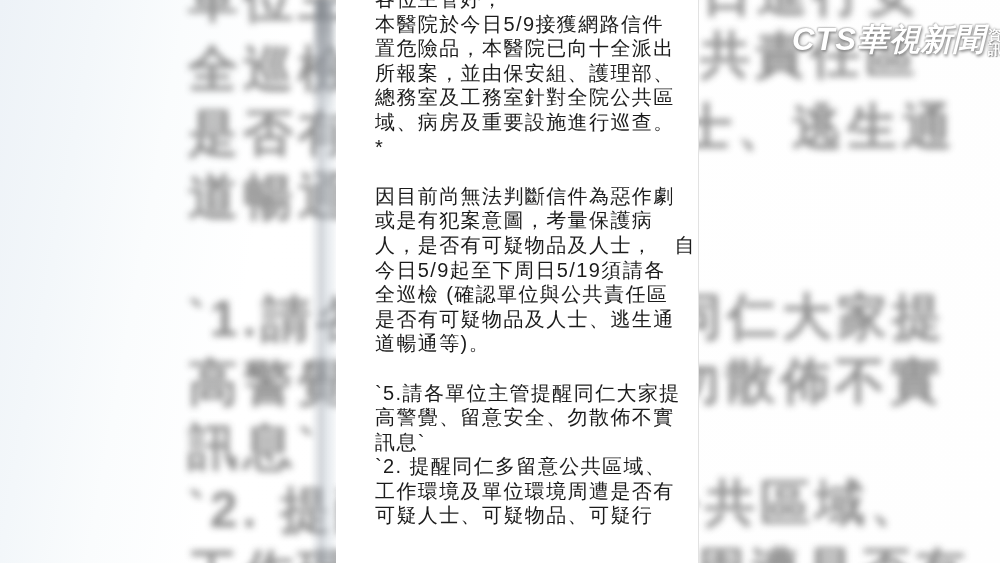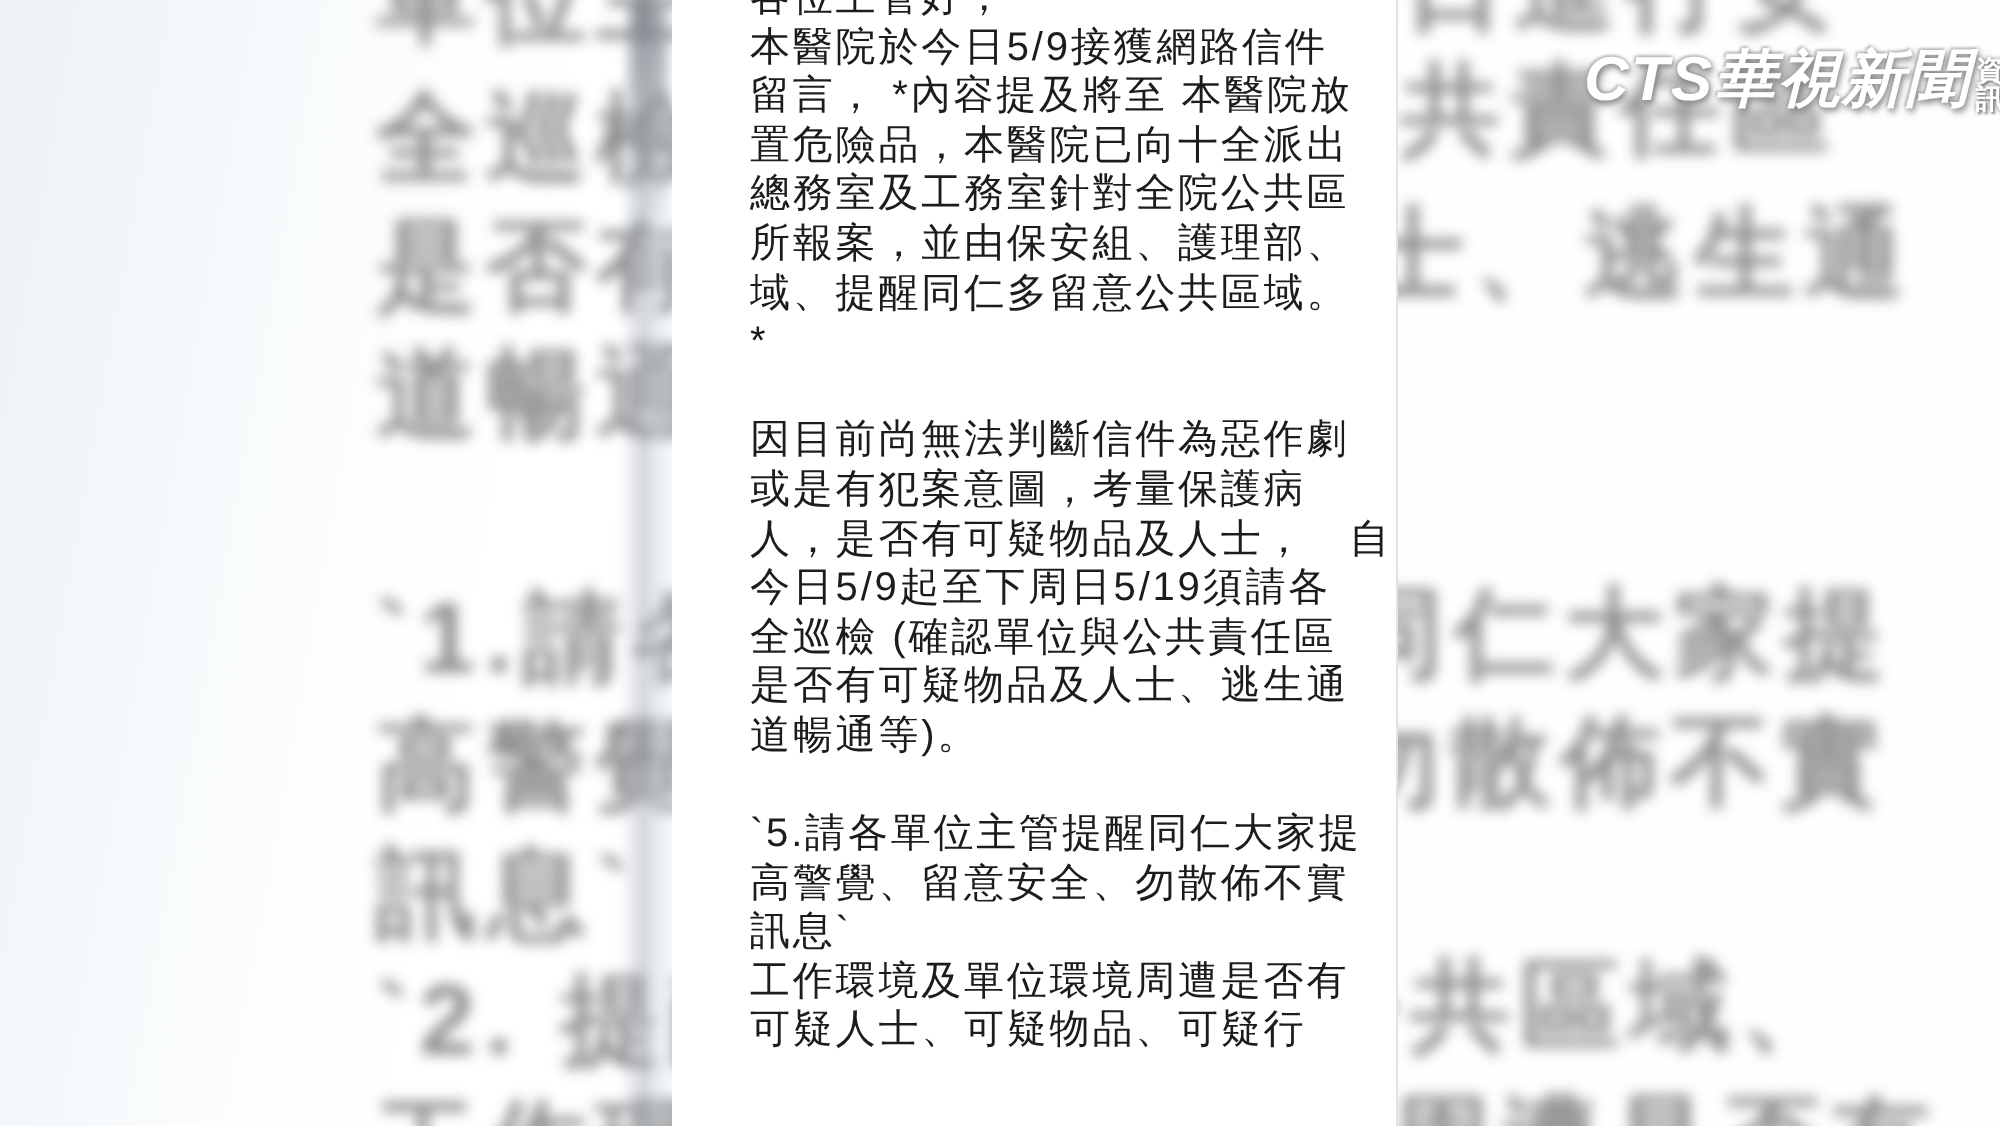--- a/index.html
+++ b/index.html
@@ -101,38 +101,38 @@
       <div class="bgrow">公共區域、</div>
       <div class="bgrow">境周遭是否有</div>
     </div>
 
   <div class="edge-strip"></div>
 
   <div class="panel">
     <div class="message">
         <div class="msg-line">各位主管好，</div>
         <div class="msg-line">本醫院於今日5/9接獲網路信件</div>
-        <div class="msg-line">留言， *內容提及將至 本醫院放</div>
         <div class="msg-line">置危險品，本醫院已向十全派出</div>
+        <div class="msg-line">所報案，並由保安組、護理部、</div>
         <div class="msg-line">總務室及工務室針對全院公共區</div>
-        <div class="msg-line">所報案，並由保安組、護理部、</div>
-        <div class="msg-line">域、提醒同仁多留意公共區域。</div>
+        <div class="msg-line">域、病房及重要設施進行巡查。</div>
         <div class="msg-line">*</div>
         <div class="msg-line"></div>
         <div class="msg-line">因目前尚無法判斷信件為惡作劇</div>
         <div class="msg-line">或是有犯案意圖，考量保護病</div>
         <div class="msg-line">人，是否有可疑物品及人士，　自</div>
         <div class="msg-line">今日5/9起至下周日5/19須請各</div>
         <div class="msg-line">全巡檢 (確認單位與公共責任區</div>
         <div class="msg-line">是否有可疑物品及人士、逃生通</div>
         <div class="msg-line">道暢通等)。</div>
         <div class="msg-line"></div>
         <div class="msg-line">`5.請各單位主管提醒同仁大家提</div>
         <div class="msg-line">高警覺、留意安全、勿散佈不實</div>
         <div class="msg-line">訊息`</div>
+        <div class="msg-line">`2. 提醒同仁多留意公共區域、</div>
         <div class="msg-line">工作環境及單位環境周遭是否有</div>
         <div class="msg-line">可疑人士、可疑物品、可疑行</div>
       </div>
   </div>
 
   <div class="watermark">
     <span class="wm-main">CTS華視新聞</span>
     <span class="wm-side">資訊</span>
   </div>
 

